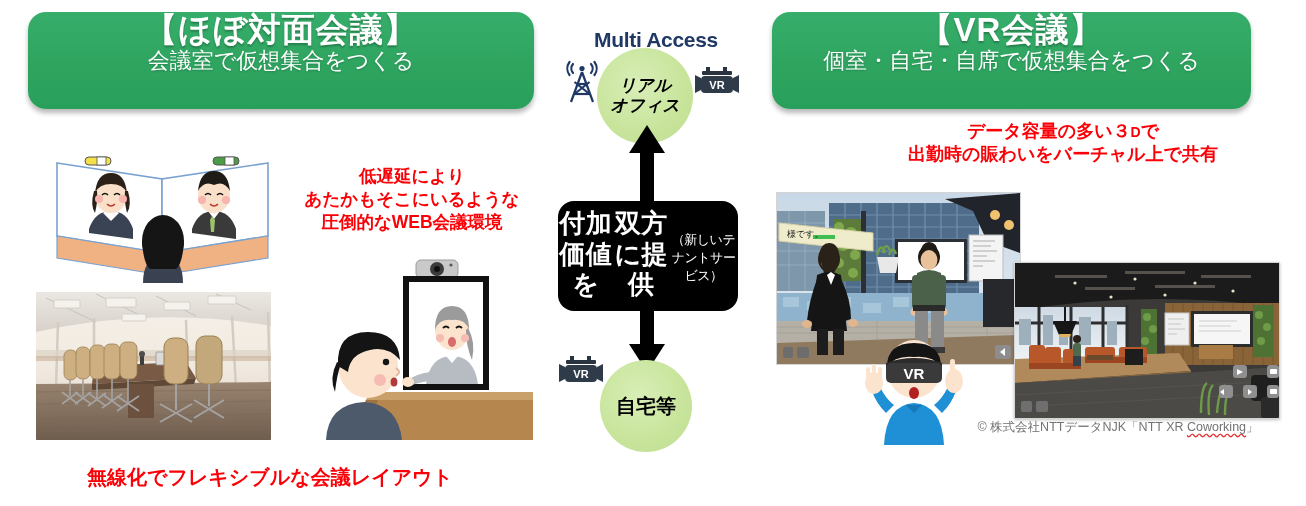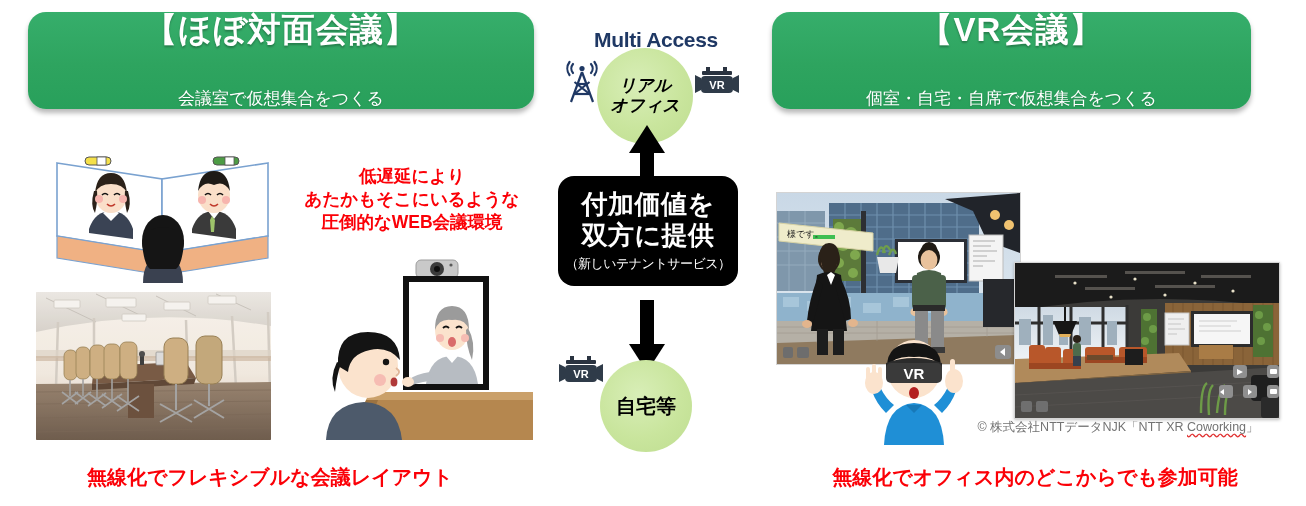--- a/index.html
+++ b/index.html
@@ -11,28 +11,28 @@
   }
   .stage{position:absolute;left:0;top:0;width:1306px;height:506px;}
   .abs{position:absolute;}
 
   
   .banner{
     border-radius:18px;
     background:linear-gradient(180deg,#36ae6b 0%,#2ea45f 55%,#28a05b 100%);
     box-shadow:0 4px 5px rgba(0,0,0,.28);
     color:#fff;text-align:center;
-    display:flex;flex-direction:column;align-items:center;justify-content:space-between;
+    display:flex;flex-direction:column;align-items:center;justify-content:flex-start;
   }
   .banner .b-title{
     font-weight:bold;font-size:33px;letter-spacing:1px;line-height:1.1;
     text-shadow:0 2px 2px rgba(0,0,0,.25);
   }
   .banner .b-sub{
-    font-size:17px;line-height:1.2;margin-top:12px;
+    font-size:22px;line-height:1.2;margin-top:0;
     text-shadow:0 1px 2px rgba(0,0,0,.20);
   }
   #banner-left{left:28px;top:12px;width:506px;height:97px;}
   #banner-right{left:772px;top:12px;width:479px;height:97px;}
 
   
   .multi-access-label{
     left:571px;top:28px;width:170px;text-align:center;
     font-size:21px;font-weight:bold;color:#1f3864;letter-spacing:-.3px;
   }
@@ -46,24 +46,25 @@
   #circle-home{left:600px;top:360px;width:92px;height:92px;font-size:20px;}
 
   .antenna-icon{left:561px;top:60px;width:44px;height:46px;}
   .vr-icon-top{left:692px;top:66px;width:50px;height:34px;}
   .vr-icon-bottom{left:556px;top:355px;width:50px;height:34px;}
 
   .arrow-wrap{left:628px;top:125px;width:38px;height:100px;}
   .arrow-wrap2{left:628px;top:300px;width:38px;height:72px;}
 
   .center-box{
-    left:558px;top:176px;width:180px;height:110px;
+    left:558px;top:201px;width:180px;height:110px;
     background:#000;border-radius:16px;color:#fff;
-    display:flex;flex-direction:column;align-items:center;justify-content:center;
+    display:flex;flex-direction:row;align-items:center;justify-content:center;
     text-align:center;
+    font-family:Liberation Mono, monospace;
   }
   .center-box .cb-main{font-size:26px;font-weight:bold;line-height:1.18;letter-spacing:.5px;}
   .center-box .cb-sub{font-size:13px;margin-top:4px;letter-spacing:-.5px;}
 
   
   .red-note{
     color:#fb0007;font-weight:bold;text-align:center;line-height:1.3;
   }
   #note-left{left:283px;top:165px;width:258px;font-size:17.5px;}
   #note-right{left:853px;top:120px;width:420px;font-size:18px;}
@@ -366,20 +367,26 @@
         <circle cx="68" cy="104" r="3.2" fill="#141414"></circle>
         <path d="M78 110 q6 4 0 8" stroke="#e0b79a" stroke-width="2" fill="none"></path>
         <circle cx="62" cy="122" r="6" fill="#f6bcb3"></circle>
         <ellipse cx="76" cy="124" rx="3.4" ry="4.6" fill="#b13a3a"></ellipse>
       </g>
     </svg>
   </div>
 
   <div class="abs red-note" id="caption-left">無線化でフレキシブルな会議レイアウト</div>
 
+  <div class="abs red-note" id="note-right">
+    <div>
+      <span>データ容量の多い３</span><span class="small-d">D</span><span>で</span>
+    </div>
+    <div>出勤時の賑わいをバーチャル上で共有</div>
+  </div>
 
   <div class="abs" id="vr-shot-1">
     <svg viewBox="0 0 243 171" width="243" height="171" preserveAspectRatio="none">
       <defs>
         <linearGradient id="sky1" x1="0" y1="0" x2="0" y2="1">
           <stop offset="0%" stop-color="#c9d8e6"></stop>
           <stop offset="100%" stop-color="#e4ecf2"></stop>
         </linearGradient>
       </defs>
       <rect width="243" height="171" fill="url(#sky1)"></rect>
@@ -641,15 +648,14 @@
         <rect x="255" y="106" width="7" height="5" rx="1"></rect>
       </g>
 
       <rect x="6" y="138" width="11" height="11" rx="2" fill="#6f6f6f"></rect>
       <rect x="21" y="138" width="12" height="11" rx="2" fill="#6f6f6f"></rect>
     </svg>
   </div>
 
   <div class="abs credit"><span>© 株式会社NTTデータNJK「NTT XR </span><span class="spellerr">Coworking</span><span>」</span></div>
 
-  <div class="abs red-note" id="caption-right">無線化でオフィス内のどこからでも参加可能</div>
 
 </div>
 
 </body></html>

